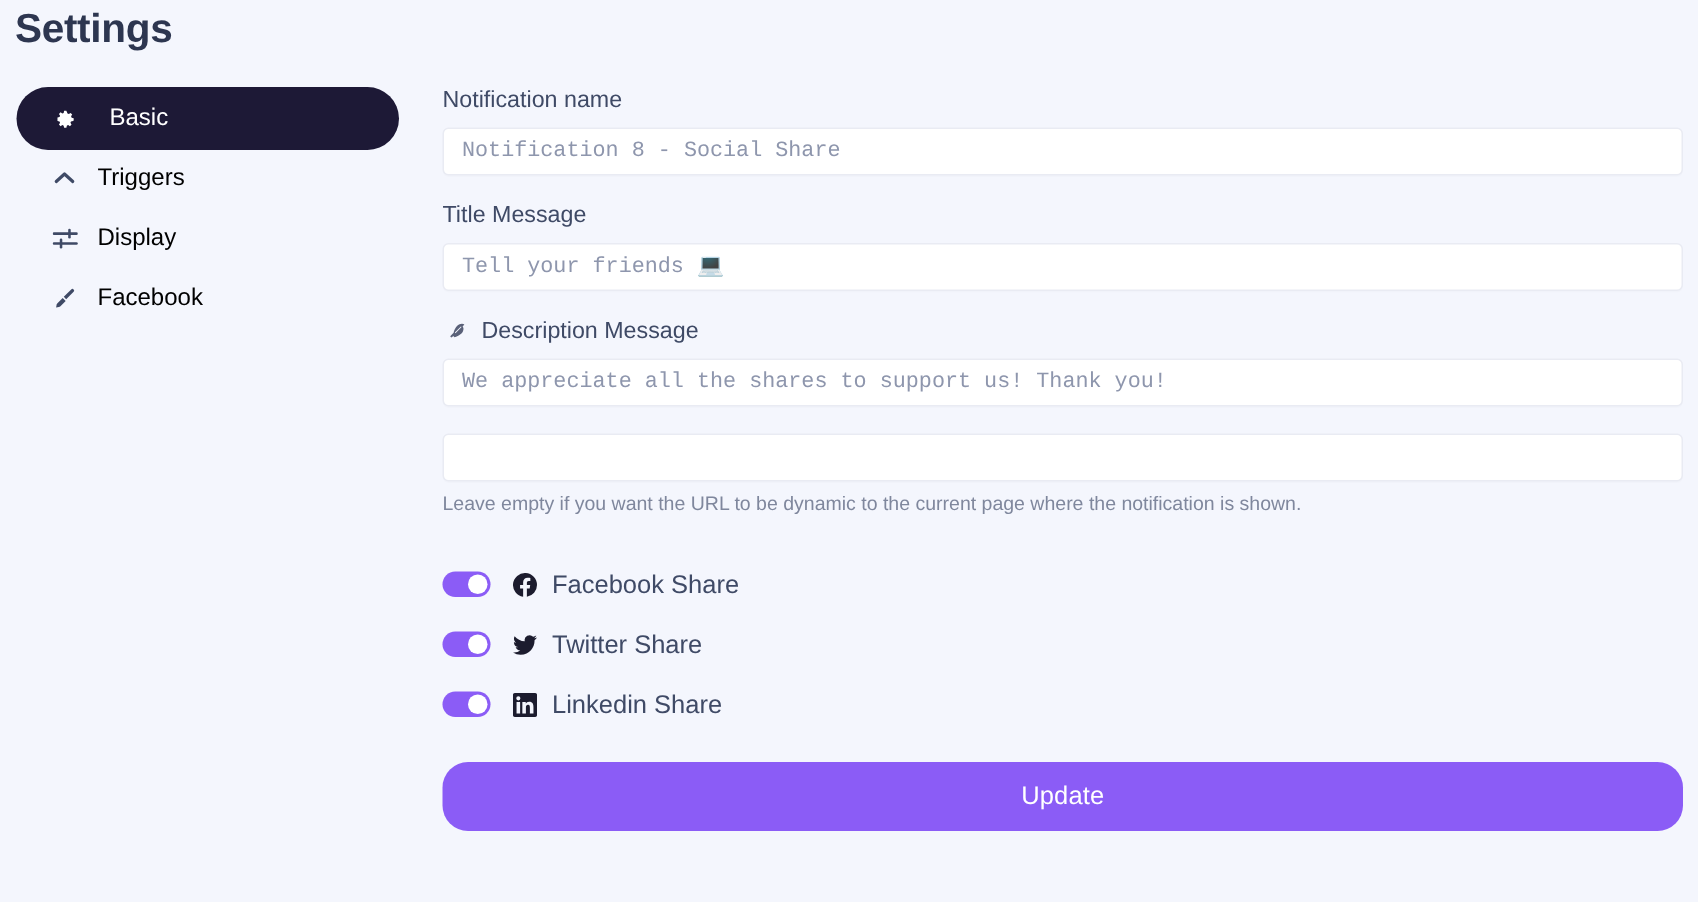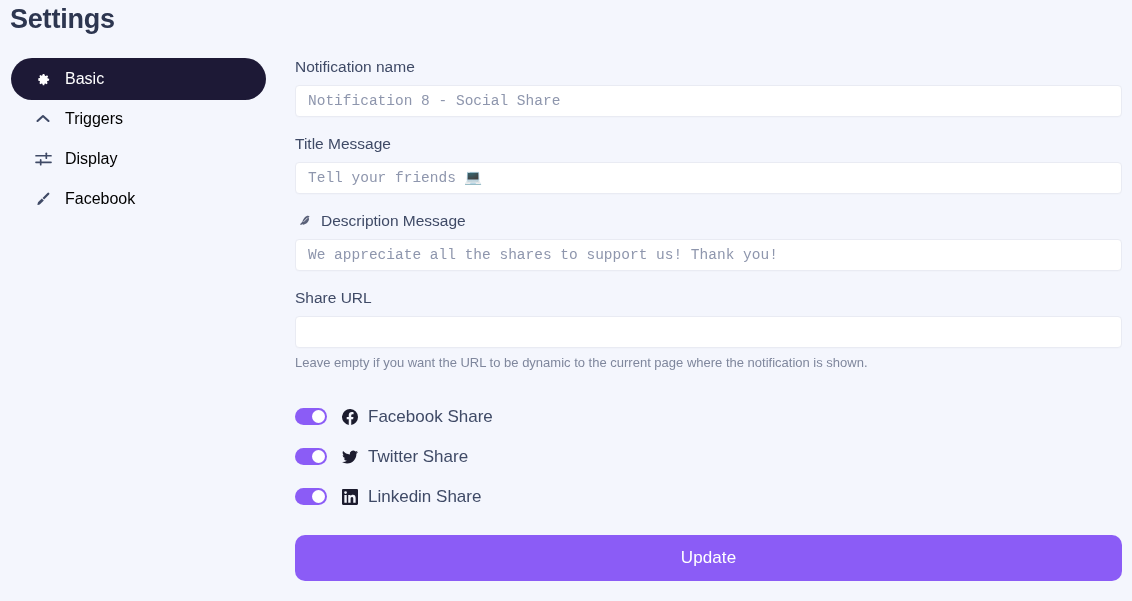--- a/index.html
+++ b/index.html
@@ -37,20 +37,21 @@
     padding-left: 22px;
     margin-bottom: 0px;
     cursor: pointer;
     color: #000000;
     font-size: 16px;
   }
   .nav-item + .nav-item { margin-top: -2px; }
   .nav-item.active {
     background: #1d1936;
     color: #ffffff;
+    gap: 8px;
   }
   .nav-icon {
     width: 20px;
     height: 20px;
     display: flex;
     align-items: center;
     justify-content: center;
     margin-right: 12px;
     flex: 0 0 20px;
   }
@@ -141,21 +142,21 @@
     color: #3f4a66;
   }
 
   
   .update-btn {
     margin-top: 18px;
     width: 827px;
     height: 46px;
     background: #8b5cf6;
     border: none;
-    border-radius: 10px;
+    border-radius: 17px;
     color: #ffffff;
     font-size: 17px;
     font-family: "Liberation Sans", sans-serif;
     cursor: pointer;
     letter-spacing: 0.1px;
   }
 </style>
 </head>
 <body>
 
@@ -230,21 +231,20 @@
             <path d="M16.8 3.2c-1.4-1.4-4.3-1-6.6 1.3C8.4 6.5 7.6 8.6 7.2 10.4l-2.6 2.6a.9.9 0 0 0 1.3 1.3l1-1 1.1 1.1c1.8-.4 3.9-1.2 5.9-3 2.3-2.3 2.7-5.2 1.3-6.6zm-2.5 2.2L8.9 10.8l-.6-.6 5.4-5.4.6.6z"></path>
           </svg>
         </span>
         <span>Description Message</span>
       </div>
       <input class="text-input" type="text" placeholder="We appreciate all the shares to support us! Thank you!" style="">
     </div>
 
     
     <div class="field tight">
-      <div class="field-label">Share URL</div>
       <input class="text-input" type="text" placeholder="" style="">
       <div class="help-text">Leave empty if you want the URL to be dynamic to the current page where the notification is shown.</div>
     </div>
 
     
     <div class="toggle-list">
 
       <div class="toggle-row">
         <div class="switch">
           <div class="knob"></div>

